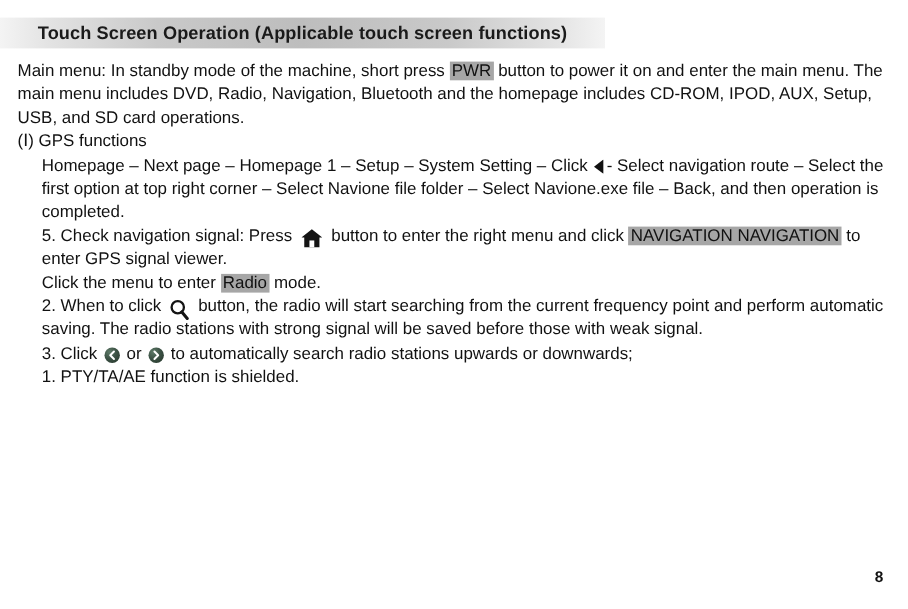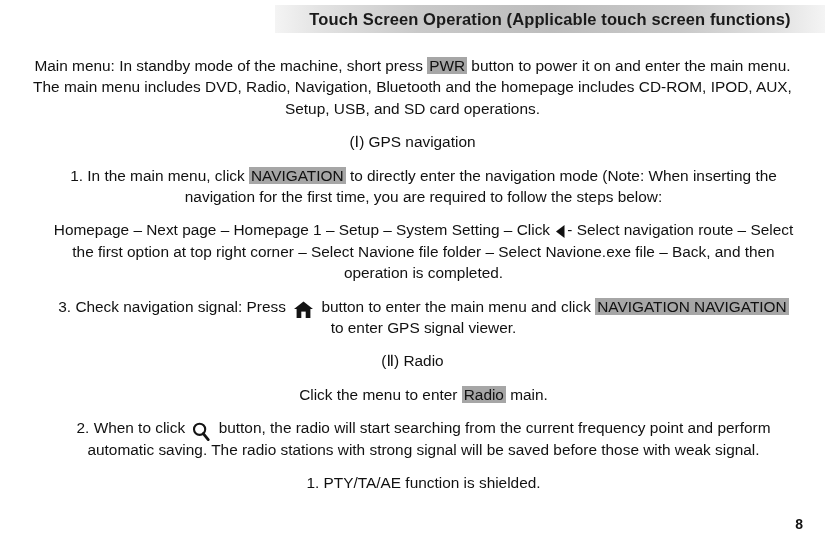--- a/index.html
+++ b/index.html
@@ -11,23 +11,23 @@
     height: 554px;
     background: #ffffff;
     font-family: "Liberation Sans", sans-serif;
     color: #000000;
     overflow: hidden;
     position: relative;
   }
 
   
   .banner-row {
-    padding-top: 5px;
+    padding-top: 16px;
     display: flex;
-    justify-content: flex-end;
+    justify-content: flex-start;
   }
   .banner {
     width: 550px;
     height: 28px;
     line-height: 28px;
     text-align: center;
     font-size: 16.5px;
     font-weight: bold;
     letter-spacing: 0.1px;
     color: #1a1a1a;
@@ -42,22 +42,21 @@
   }
 
   
   .doc {
     padding: 10px 16px 0 16px;
     font-size: 15.4px;
     line-height: 21.4px;
     color: #111111;
   }
   .para {
-    margin: 12px;
-    text-align: center;
+    margin: 0;
   }
   .indent {
     padding-left: 22px;
   }
   .hl {
     background: #a6a6a6;
     padding: 0 2px;
   }
 
   
@@ -120,43 +119,46 @@
 <body>
 
 <div class="banner-row">
   <div class="banner">Touch Screen Operation (Applicable touch screen functions)</div>
 </div>
 
 <div class="doc">
 
   <p class="para"><span>Main menu: In standby mode of the machine, short press </span><span class="hl">PWR</span><span> button to power it on and enter the main menu. The main menu includes DVD, Radio, Navigation, Bluetooth and the homepage includes CD-ROM, IPOD, AUX, Setup, USB, and SD card operations.</span></p>
 
-  <p class="para">(Ⅰ) GPS navigation</p>
+  <p class="para">(Ⅰ) GPS functions</p>
 
-  <p class="para indent"><span>1. In the main menu, click </span><span class="hl">NAVIGATION</span><span> to directly enter the navigation mode (Note: When inserting the navigation for the first time, you are required to follow the steps below:</span></p>
 
   <p class="para indent"><span>Homepage – Next page – Homepage 1 – Setup – System Setting – Click </span><span class="icon tri-left-icon"><svg viewBox="0 0 9 13">
           <polygon points="8.5,0 8.5,13 0,6.5" fill="#111111"></polygon>
         </svg></span><span>- Select navigation route – Select the first option at top right corner – Select Navione file folder – Select Navione.exe file – Back, and then operation is completed.</span></p>
 
 
-  <p class="para indent"><span>3. Check navigation signal: Press </span><span class="icon home-icon"><svg viewBox="0 0 19 17">
+  <p class="para indent"><span>5. Check navigation signal: Press </span><span class="icon home-icon"><svg viewBox="0 0 19 17">
           <polygon points="9.5,0.5 19,8 16.4,8 16.4,17 2.6,17 2.6,8 0,8" fill="#141414"></polygon>
           <rect x="7.3" y="10.6" width="4.4" height="6.4" fill="#ffffff"></rect>
-        </svg></span><span> button to enter the main menu and click </span><span class="hl">NAVIGATION NAVIGATION</span><span> to enter GPS signal viewer.</span></p>
+        </svg></span><span> button to enter the right menu and click </span><span class="hl">NAVIGATION NAVIGATION</span><span> to enter GPS signal viewer.</span></p>
 
-  <p class="para">(Ⅱ) Radio</p>
 
-  <p class="para indent"><span>Click the menu to enter </span><span class="hl">Radio</span><span> main.</span></p>
+  <p class="para indent"><span>Click the menu to enter </span><span class="hl">Radio</span><span> mode.</span></p>
 
 
   <p class="para indent"><span>2. When to click </span><span class="icon search-icon"><svg viewBox="0 0 18 19">
           <circle cx="7.6" cy="7.3" r="5.6" fill="none" stroke="#141414" stroke-width="2.1"></circle>
           <line x1="11.3" y1="11.6" x2="16.2" y2="17.6" stroke="#141414" stroke-width="2.8" stroke-linecap="round"></line>
         </svg></span><span> button, the radio will start searching from the current frequency point and perform automatic saving. The radio stations with strong signal will be saved before those with weak signal.</span></p>
 
+  <p class="para indent"><span>3. Click </span><span class="icon round-btn"><svg viewBox="0 0 14 14">
+          <path d="M8.6 3.6 L5.2 7 L8.6 10.4" fill="none" stroke="#ffffff" stroke-width="1.8" stroke-linecap="round" stroke-linejoin="round"></path>
+        </svg></span><span> or </span><span class="icon round-btn"><svg viewBox="0 0 14 14">
+          <path d="M5.4 3.6 L8.8 7 L5.4 10.4" fill="none" stroke="#ffffff" stroke-width="1.8" stroke-linecap="round" stroke-linejoin="round"></path>
+        </svg></span><span> to automatically search radio stations upwards or downwards;</span></p>
 
 
   <p class="para indent">1. PTY/TA/AE function is shielded.</p>
 
 </div>
 
 <div class="page-num">8</div>
 
 </body></html>

